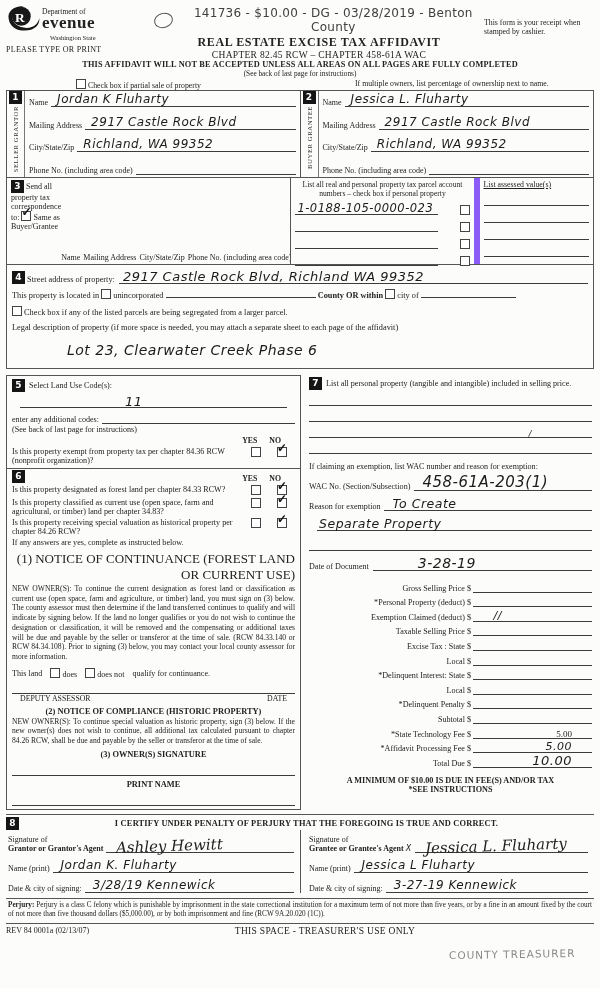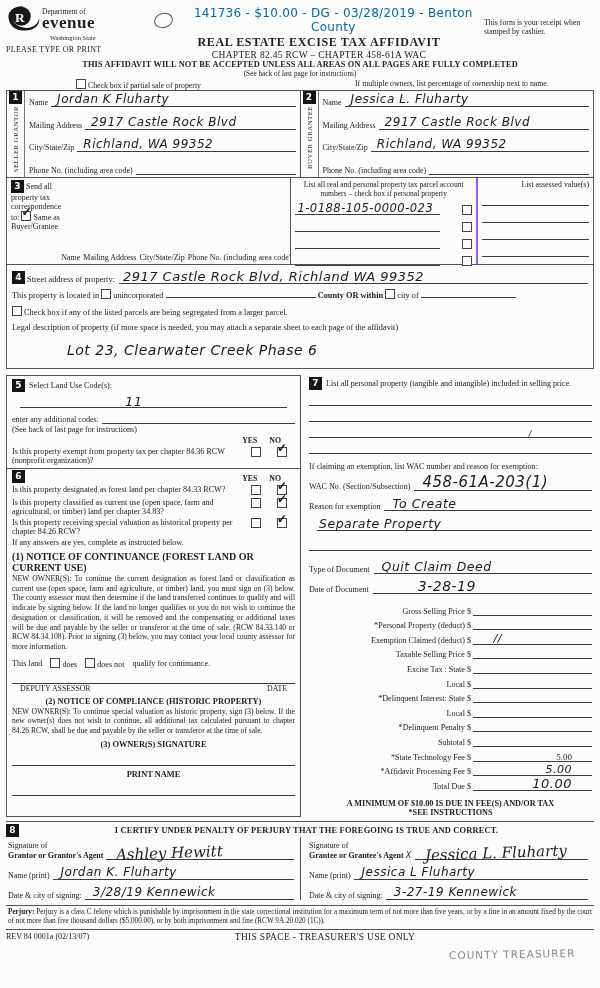--- a/index.html
+++ b/index.html
@@ -18,21 +18,21 @@
   
   .hdr{display:flex;}
   .logo-block{width:148px;font-size:7px;}
   .logo-row{display:flex;align-items:center;}
   .logo-txt .dept{font-size:7.5px;line-height:1;}
   .logo-txt .rev{font-size:17px;font-weight:bold;line-height:.9;letter-spacing:.5px;}
   .type-print{font-size:8px;margin-top:4px;letter-spacing:.3px;}
   .hdr-center{flex:1;text-align:center;}
   .stamp-row{display:flex;align-items:center;justify-content:center;gap:10px;margin-top:2px;}
   .stamp-circle{width:18px;height:13px;border:1.5px solid #555;border-radius:50%;transform:rotate(-15deg);}
-  .stamp-text{font-family:"DejaVu Sans",sans-serif;font-size:12px;color:#0369a1;letter-spacing:.3px;}
+  .stamp-text{font-family:"DejaVu Sans",sans-serif;font-size:12px;color:#404040;letter-spacing:.3px;}
   .form-title{font-size:12px;font-weight:bold;letter-spacing:.6px;margin-top:1px;}
   .form-chapter{font-size:9.5px;letter-spacing:.3px;}
   .receipt-note{width:110px;font-size:7.8px;text-align:left;padding-top:14px;}
   .warning{text-align:center;font-size:8.3px;font-weight:bold;letter-spacing:.2px;}
   .see-back{text-align:center;font-size:7.3px;}
   
   .prebox{display:flex;font-size:7.8px;margin-top:1px;}
   .prebox .l{width:50%;padding-left:70px;}
   .prebox .r{width:50%;padding-left:40px;}
   
@@ -44,38 +44,38 @@
   .fields{flex:1;padding:2px 4px 2px 4px;font-size:8px;display:flex;flex-direction:column;justify-content:space-between;}
   .frow{display:flex;align-items:flex-end;}
   .frow .lab{white-space:nowrap;}
   .frow .fill{flex:1;border-bottom:1px solid #3c3c3c;margin-left:3px;position:relative;height:13px;}
   .frow .fill .hw{position:absolute;bottom:0;left:6px;white-space:nowrap;}
   .hw-name{font-size:12px;}
   
   .sec3{display:flex;border:1px solid #555;border-top:none;height:86px;font-size:8px;}
   .sec3 .c1{width:47%;padding:2px 4px;display:flex;flex-direction:row;justify-content:space-between;}
   .sec3 .c2{width:33%;border-left:1px solid #555;padding:2px 4px;}
-  .sec3 .c3{width:20%;border-left:2px solid #8b5cf6;padding:2px 4px;text-align:right;}
+  .sec3 .c3{width:20%;border-left:6px solid #8b5cf6;padding:2px 4px;text-align:left;text-decoration:underline;}
   .parcel-line{display:flex;align-items:flex-end;margin-top:3px;height:14px;gap:19px;}
   .parcel-line .pl{flex:1;border-bottom:1px solid #3c3c3c;position:relative;height:14px;}
   .parcel-line .cb{margin-left:3px;}
   .assessed-line{border-bottom:1px solid #3c3c3c;height:16px;}
   
   .sec4{border:1px solid #555;border-top:none;padding:2px 5px 0 5px;font-size:8.3px;height:104px;box-sizing:border-box;}
   .sec4 .srow{display:flex;align-items:flex-end;}
   .legal-hw{font-size:14px;margin:10px 0 0 55px;}
   
   .middle{display:flex;margin-top:6px;}
   .midleft{width:295px;border:1px solid #555;box-sizing:border-box;padding:3px 5px;font-size:8.1px;}
   .midright{flex:1;padding:2px 2px 0 8px;font-size:8.1px;}
   .yn-head{display:flex;justify-content:flex-end;gap:12px;font-size:7.8px;font-weight:bold;margin:2px 14px 1px 0;}
   .qrow{display:flex;align-items:flex-start;margin-top:2px;}
   .qrow .qt{flex:1;padding-right:6px;}
   .qrow .qb{width:26px;text-align:center;flex:none;}
-  .cont-title{font-weight:bold;text-align:left;font-size:10px;margin-top:4px;}
+  .cont-title{font-weight:normal;text-align:right;font-size:13px;margin-top:4px;}
   .cont-text{font-size:7.6px;line-height:1.28;text-align:justify;margin-top:1px;}
   .thisland{margin-top:6px;display:flex;gap:8px;align-items:center;}
   .dep-line{display:flex;margin-top:14px;border-top:1px solid #3c3c3c;font-size:7.8px;justify-content:space-between;padding:0 8px;}
   .center-b{text-align:center;font-weight:bold;font-size:8.4px;margin-top:4px;}
   .sig-blank{border-bottom:1px solid #3c3c3c;height:14px;margin-top:2px;}
   
   .pp-line{border-bottom:1px solid #3c3c3c;height:15px;position:relative;}
   .exline{display:flex;align-items:flex-end;margin-top:4px;}
   .exline .lab{white-space:nowrap;}
   .exline .fill{flex:1;border-bottom:1px solid #3c3c3c;margin-left:4px;position:relative;height:15px;}
@@ -390,26 +390,20 @@
           </span>
         </div>
       <div class="exline">
           <span class="fill" style="margin-left:8px;">
             <span class="hw" style="left:2px;">Separate Property</span>
           </span>
         </div>
       <div class="exline">
           <span class="fill" style="margin-left:0;"></span>
         </div>
-      <div class="exline" style="margin-top:7px;">
-          <span class="lab">Type of Document</span>
-        <span class="fill">
-            <span class="hw">Quit Claim Deed</span>
-          </span>
-        </div>
       <div class="exline">
           <span class="lab">Date of Document</span>
         <span class="fill">
             <span class="hw" style="left:45px;font-size:14px;">3-28-19</span>
           </span>
         </div>
 
       <div style="margin-top:7px;">
         <div class="fee-row">
             <span class="fl">Gross Selling Price  $</span>

